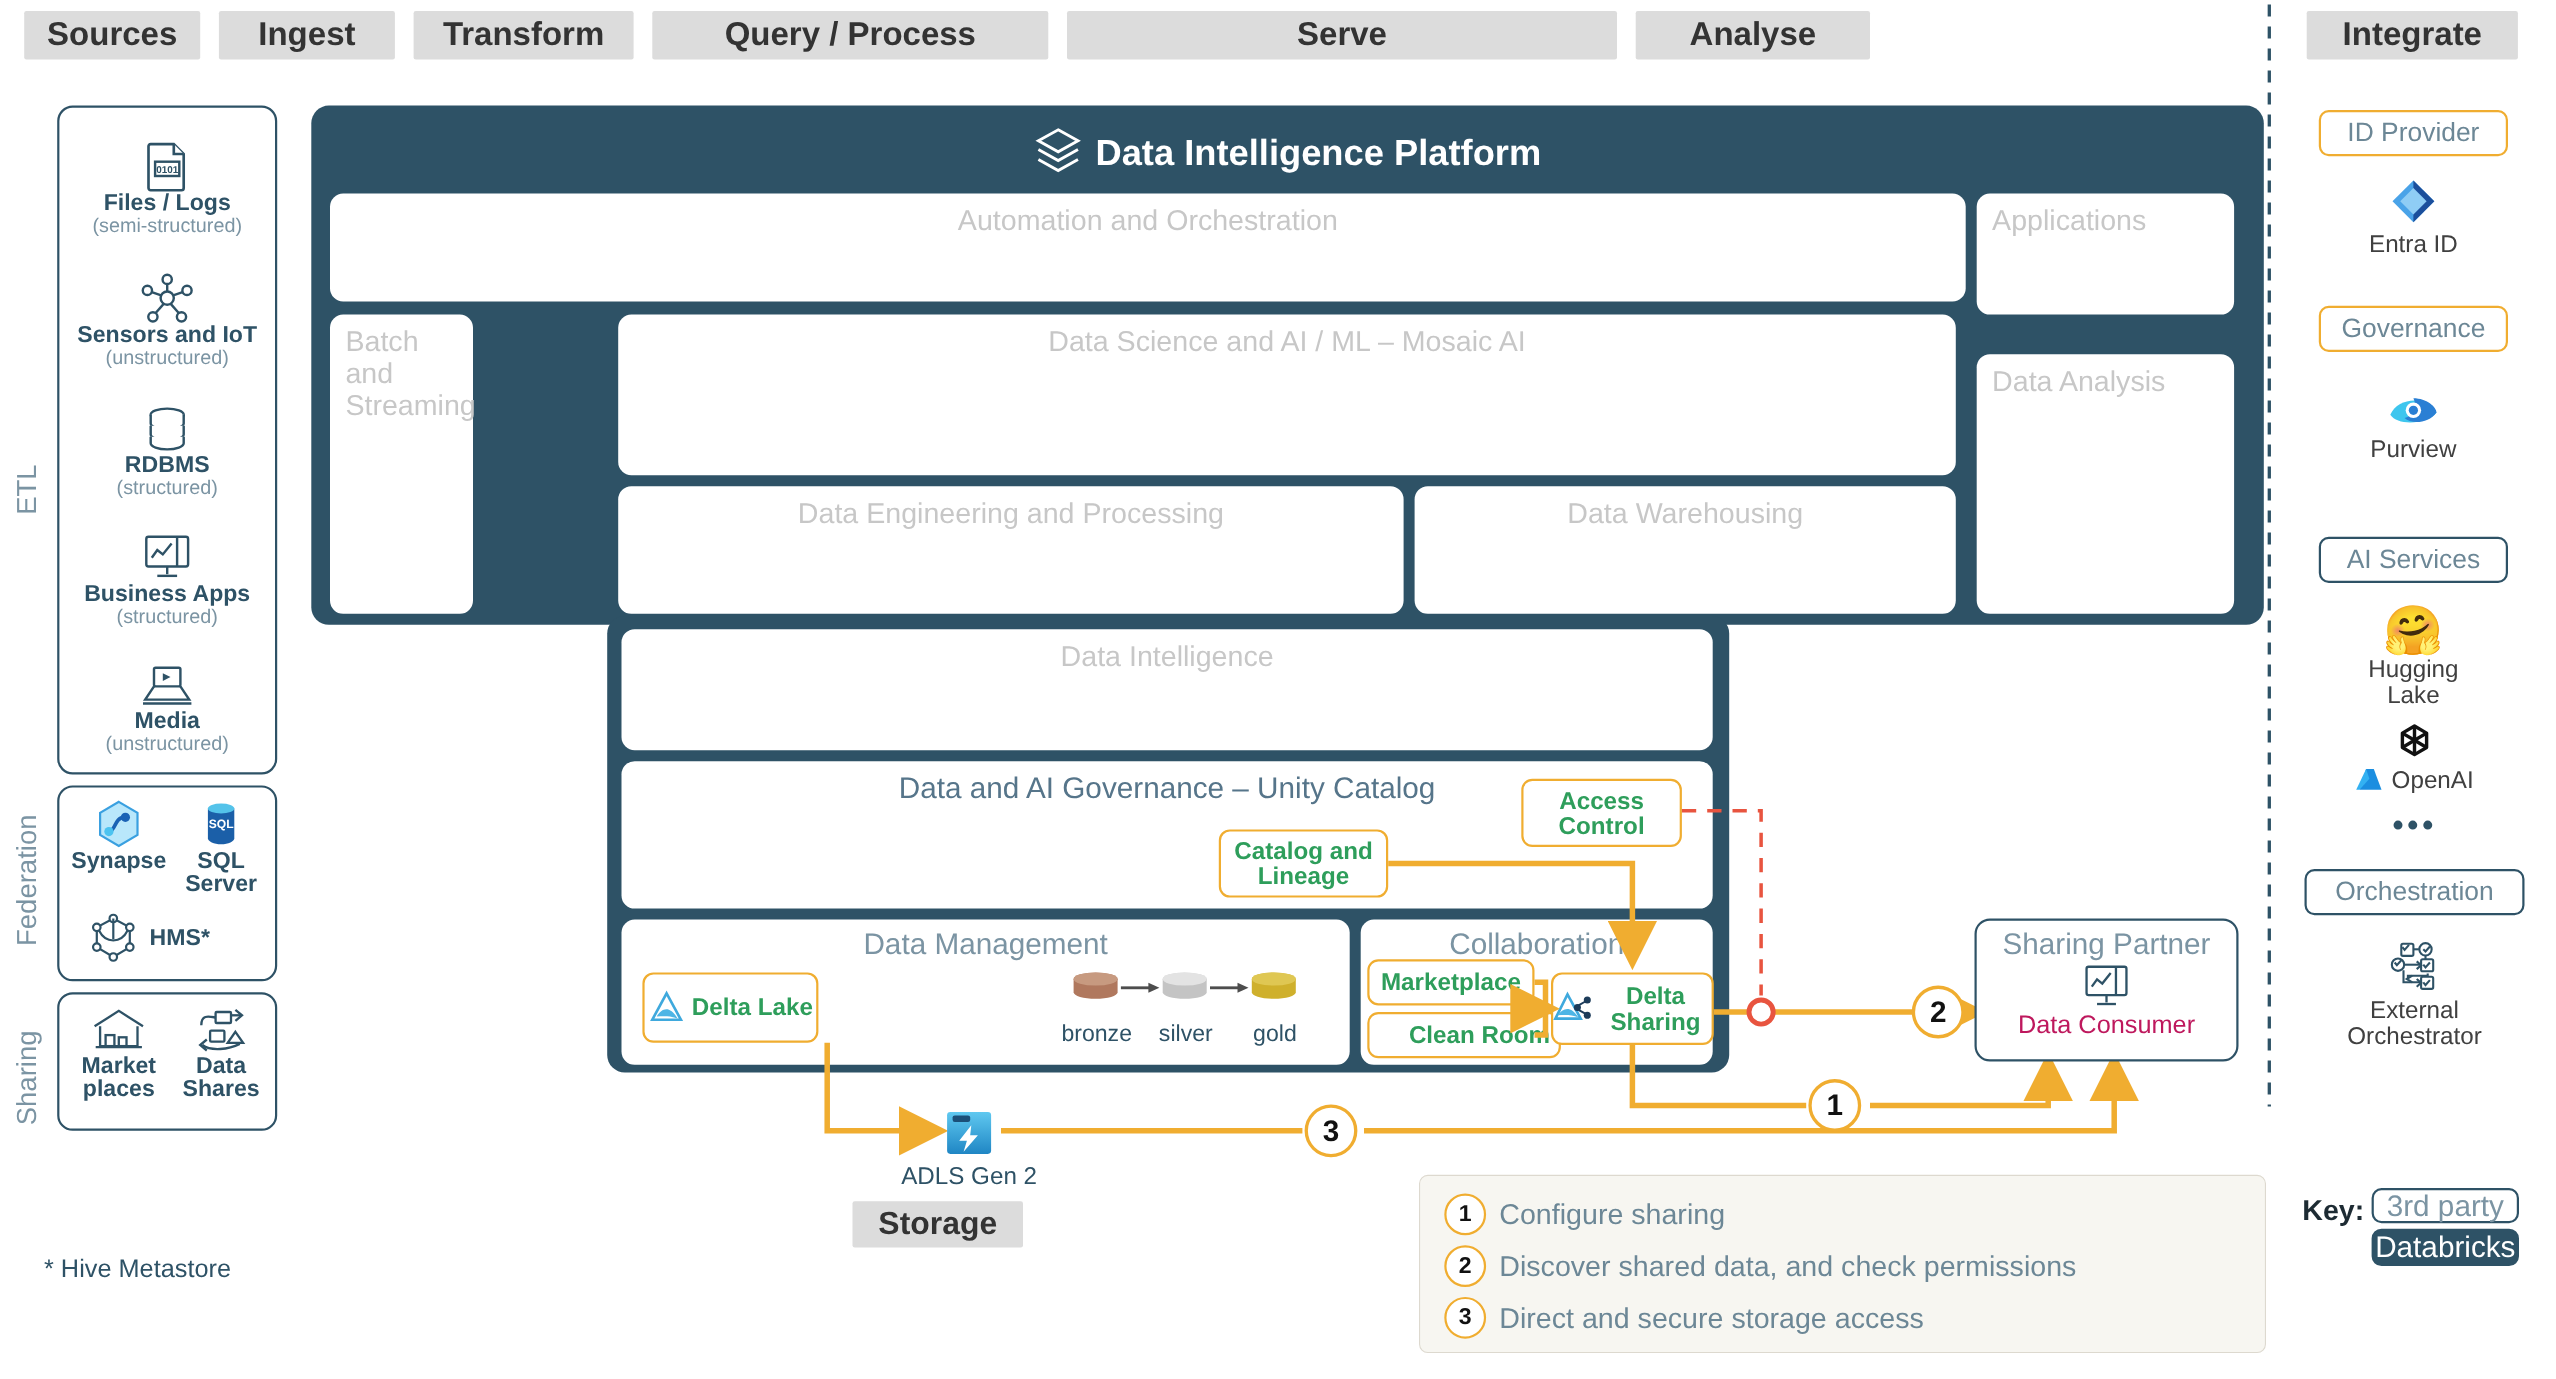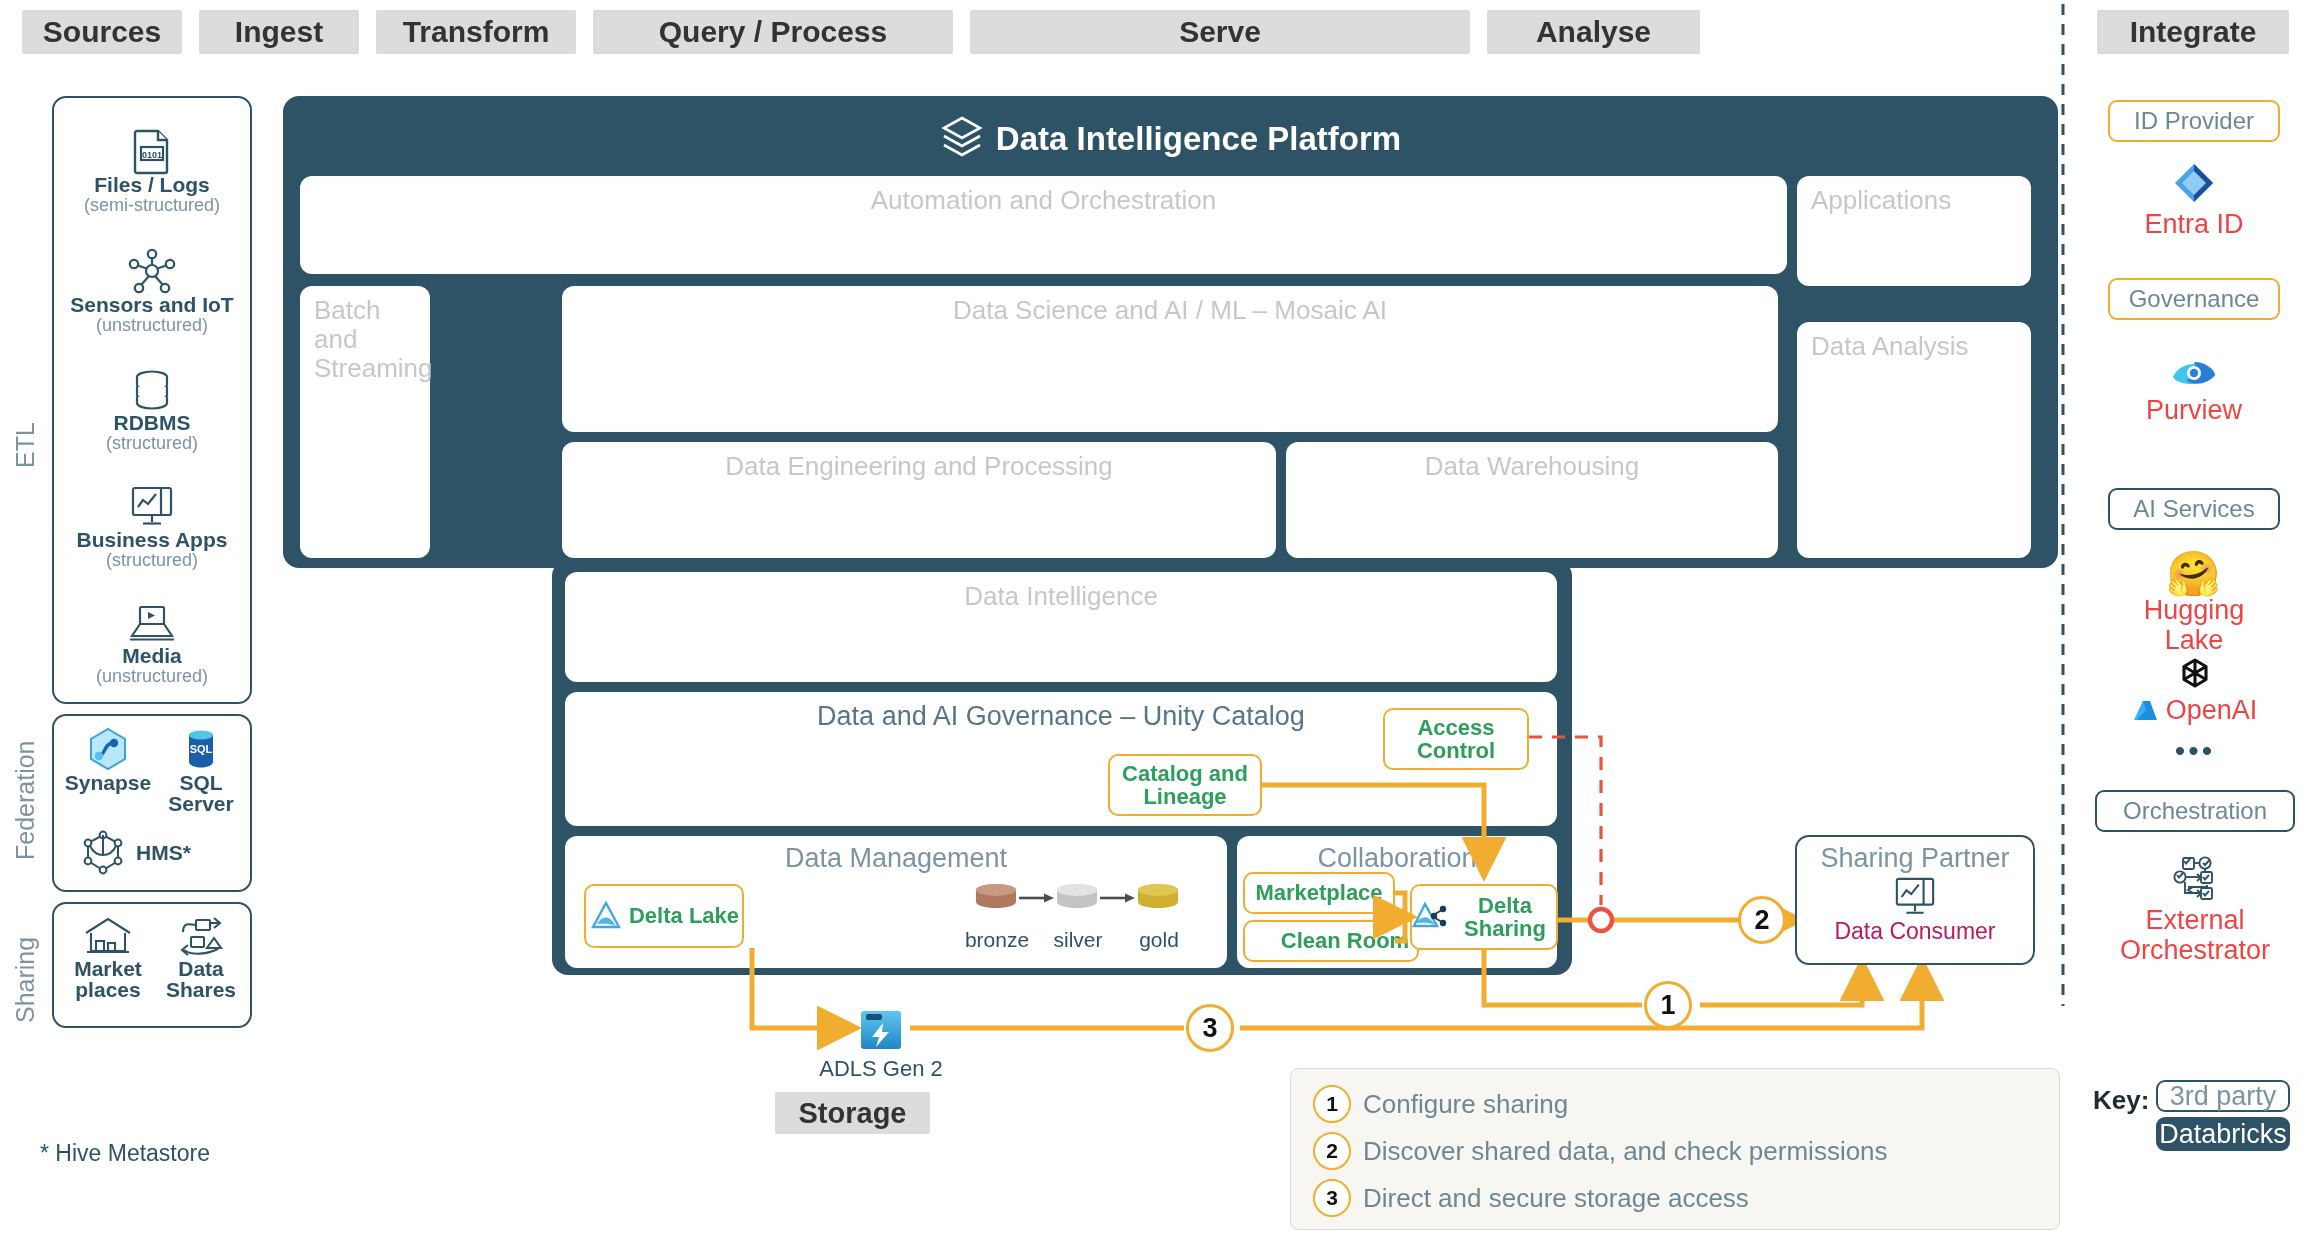--- a/index.html
+++ b/index.html
@@ -35,21 +35,21 @@
   .chip{border:2px solid #f0ad30;border-radius:10px;background:#fff;color:#2e9e5b;
         font-weight:bold;font-size:22px;display:flex;align-items:center;
         justify-content:center;text-align:center;line-height:1.06;gap:6px;}
 
   
   .pill{border-radius:9px;background:#fff;font-size:24px;color:#6c8796;
         display:flex;align-items:center;justify-content:center;}
   .pill.y{border:2px solid #f0ad30;}
   .pill.d{border:2px solid #2e5266;}
   .intitem{display:flex;flex-direction:column;align-items:center;}
-  .intlabel{font-size:27px;color:#ef4444;text-align:center;line-height:1.1;}
+  .intlabel{font-size:22px;color:#404040;text-align:center;line-height:1.1;}
 
   
   .legendbox{background:#f7f6f1;border:1px solid #ddd9cf;border-radius:8px;}
   .legrow{display:flex;align-items:center;gap:12px;font-size:26px;color:#6c8796;}
   .numcirc{border:3px solid #f0ad30;border-radius:50%;background:#fff;color:#111;
            font-weight:bold;display:flex;align-items:center;justify-content:center;}
 
   .keylabel{font-size:26px;font-weight:bold;color:#1d2b33;}
   .keypill{border:2px solid #2e5266;border-radius:9px;background:#fff;color:#7b94a3;
            font-size:27px;display:flex;align-items:center;justify-content:center;}

